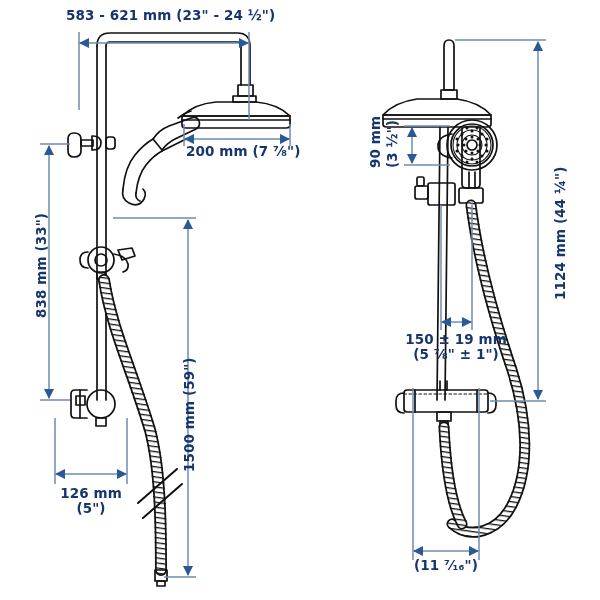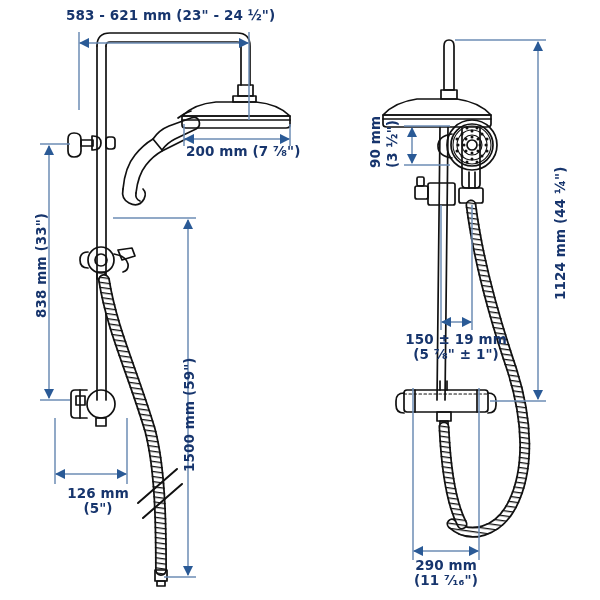--- a/index.html
+++ b/index.html
@@ -260,33 +260,32 @@
   </svg>
 
   <div class="dimlabel" style="left:66px; top:8px;">583 - 621 mm (23" - 24 ½")</div>
 
   <div class="dimlabel ctr" style="left:186px; top:144px;">200 mm (7 ⅞")</div>
 
   <div class="dimlabel v" style="left:34px; top:318px; transform:rotate(-90deg);">838 mm (33")</div>
 
   <div class="dimlabel v" style="left:182px; top:472px; transform:rotate(-90deg);">1500 mm (59")</div>
 
-  <div class="dimlabel ctr" style="left:58px; top:486px; width:80px;">
+  <div class="dimlabel ctr" style="left:51px; top:486px; width:80px;">
     <div>126 mm</div>
     <div>(5")</div>
   </div>
 
   <div class="dimlabel v" style="left:368px; top:168px; transform:rotate(-90deg);">90 mm</div>
   <div class="dimlabel v" style="left:385px; top:168px; transform:rotate(-90deg);">(3 ½")</div>
 
   <div class="dimlabel v" style="left:553px; top:300px; transform:rotate(-90deg);">1124 mm (44 ¼")</div>
 
   <div class="dimlabel ctr" style="left:386px; top:332px; width:140px;">
     <div>150 ± 19 mm</div>
     <div>(5 ⅞" ± 1")</div>
   </div>
 
   <div class="dimlabel ctr" style="left:386px; top:558px; width:120px;">
-    <div>290 mm</div>
     <div>(11 ⁷⁄₁₆")</div>
   </div>
 
 </div>
 
 </body></html>

